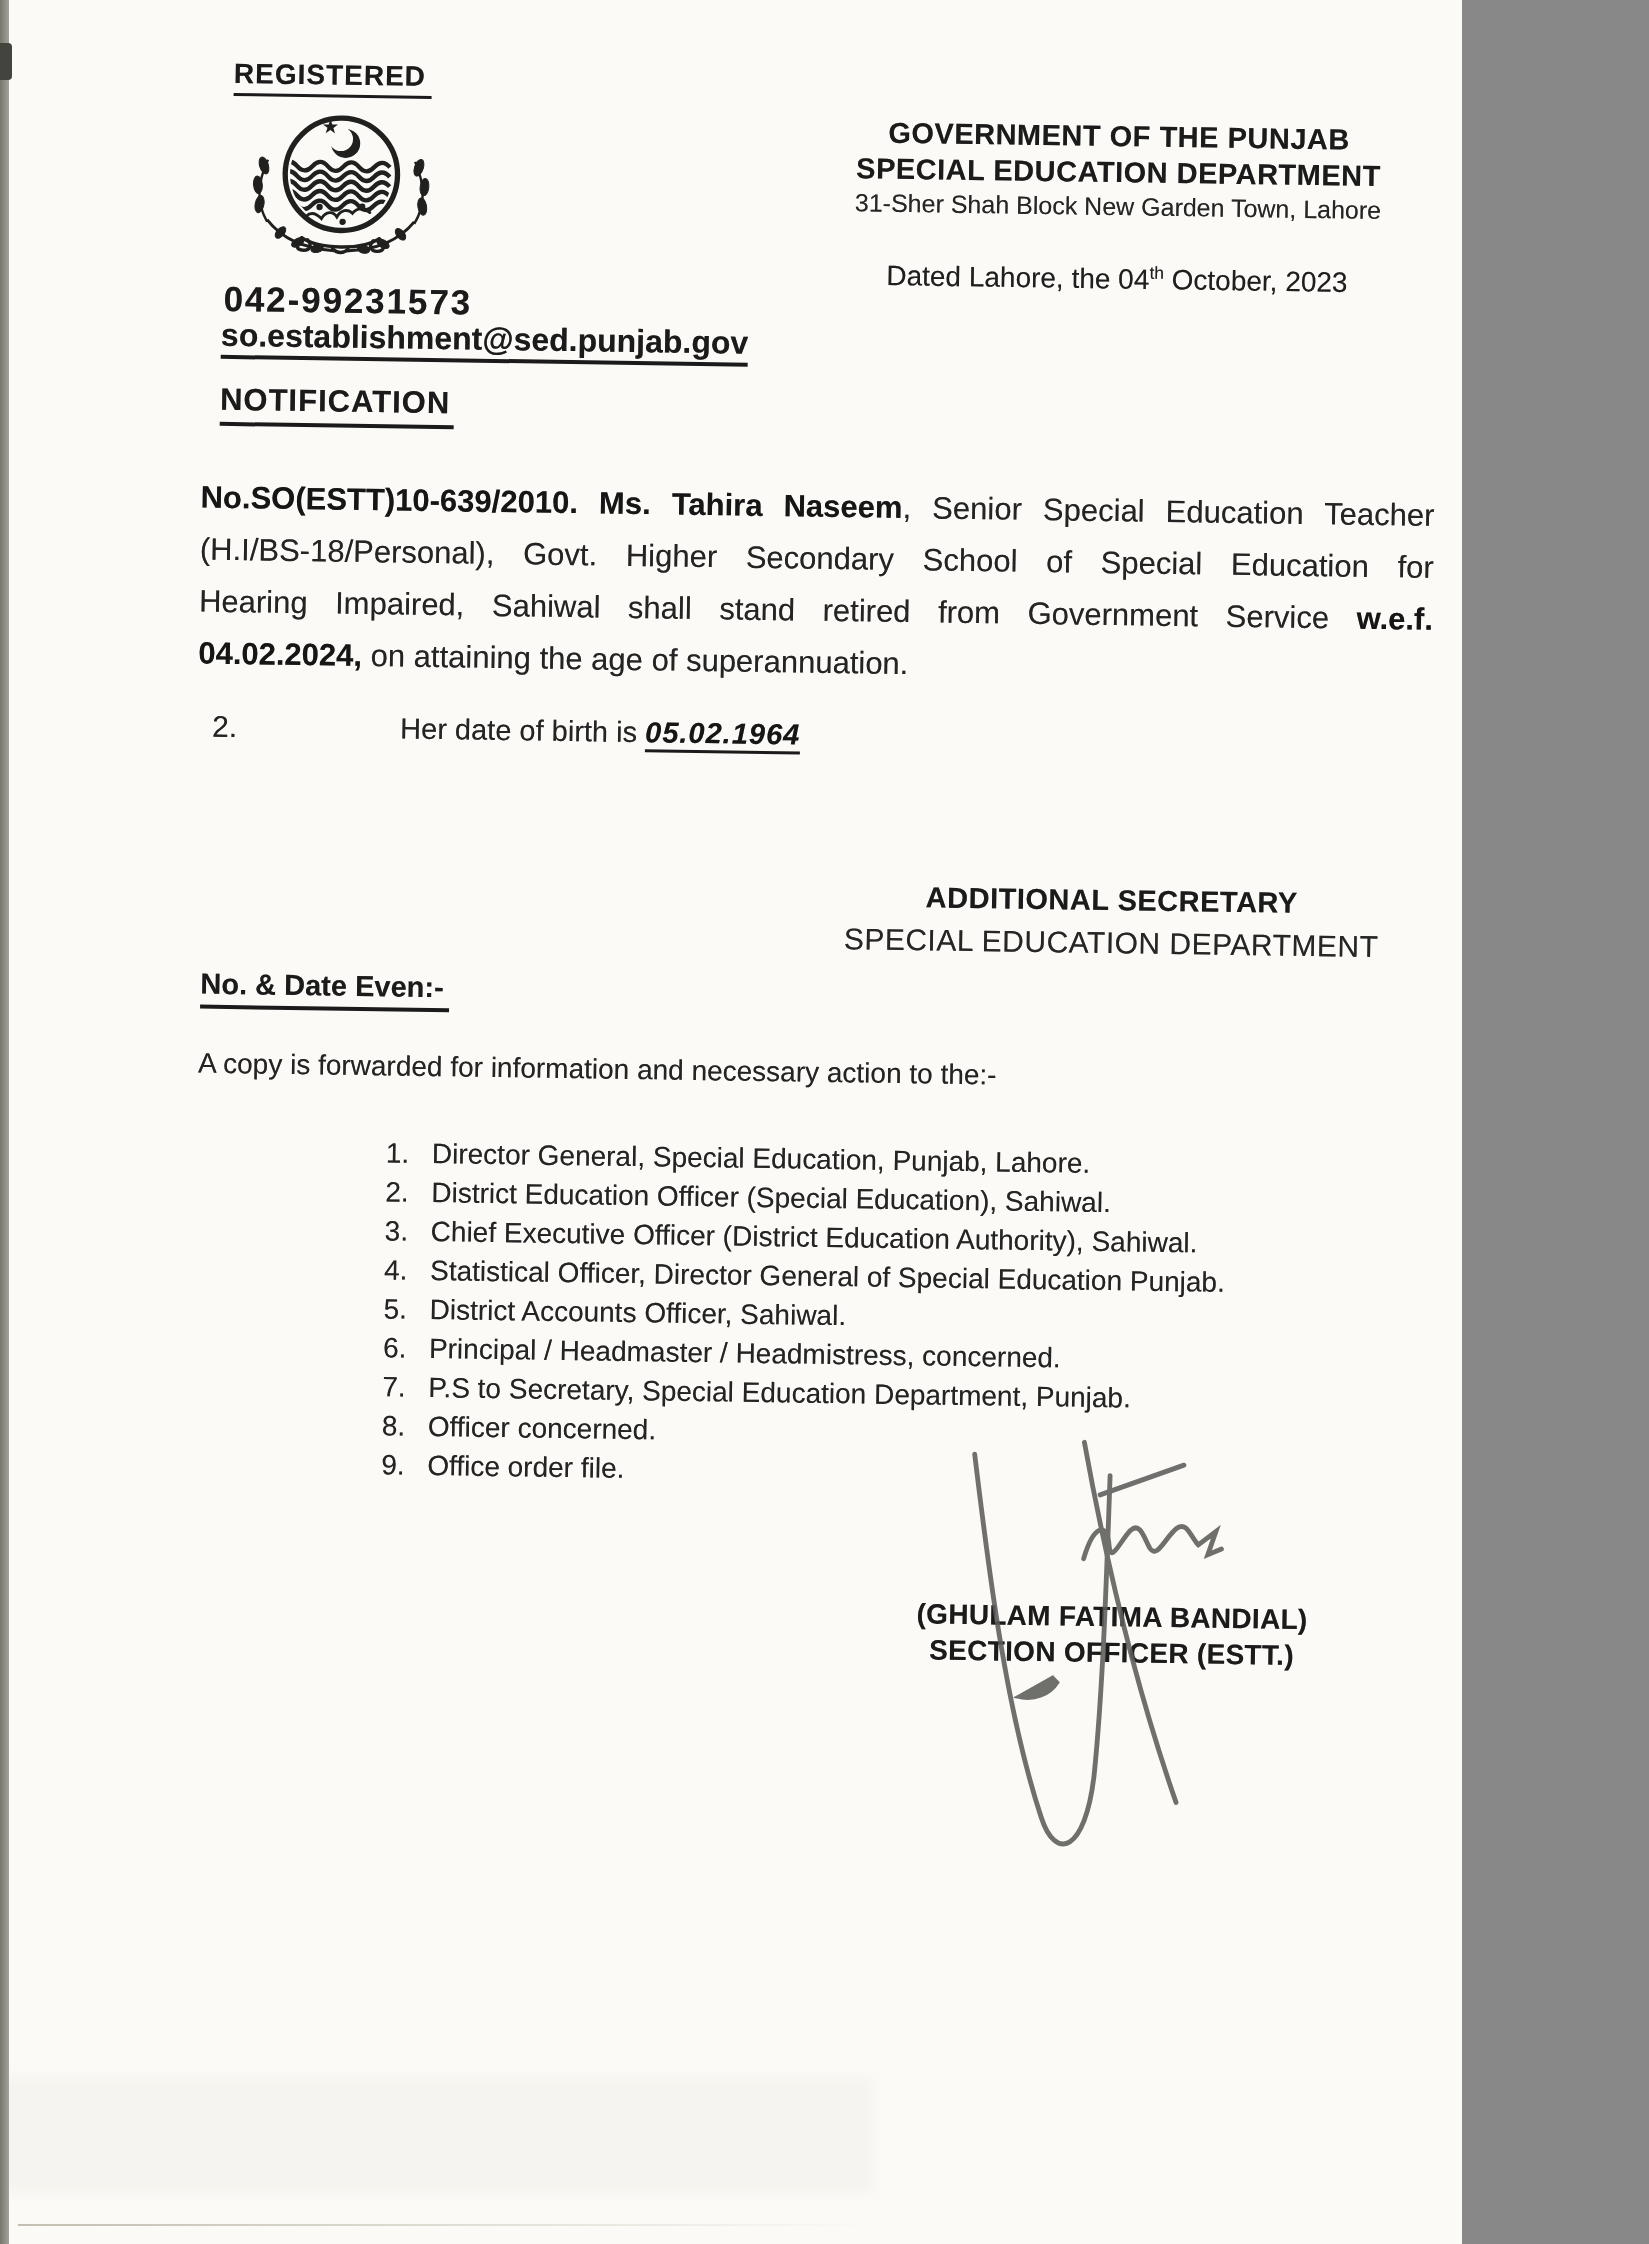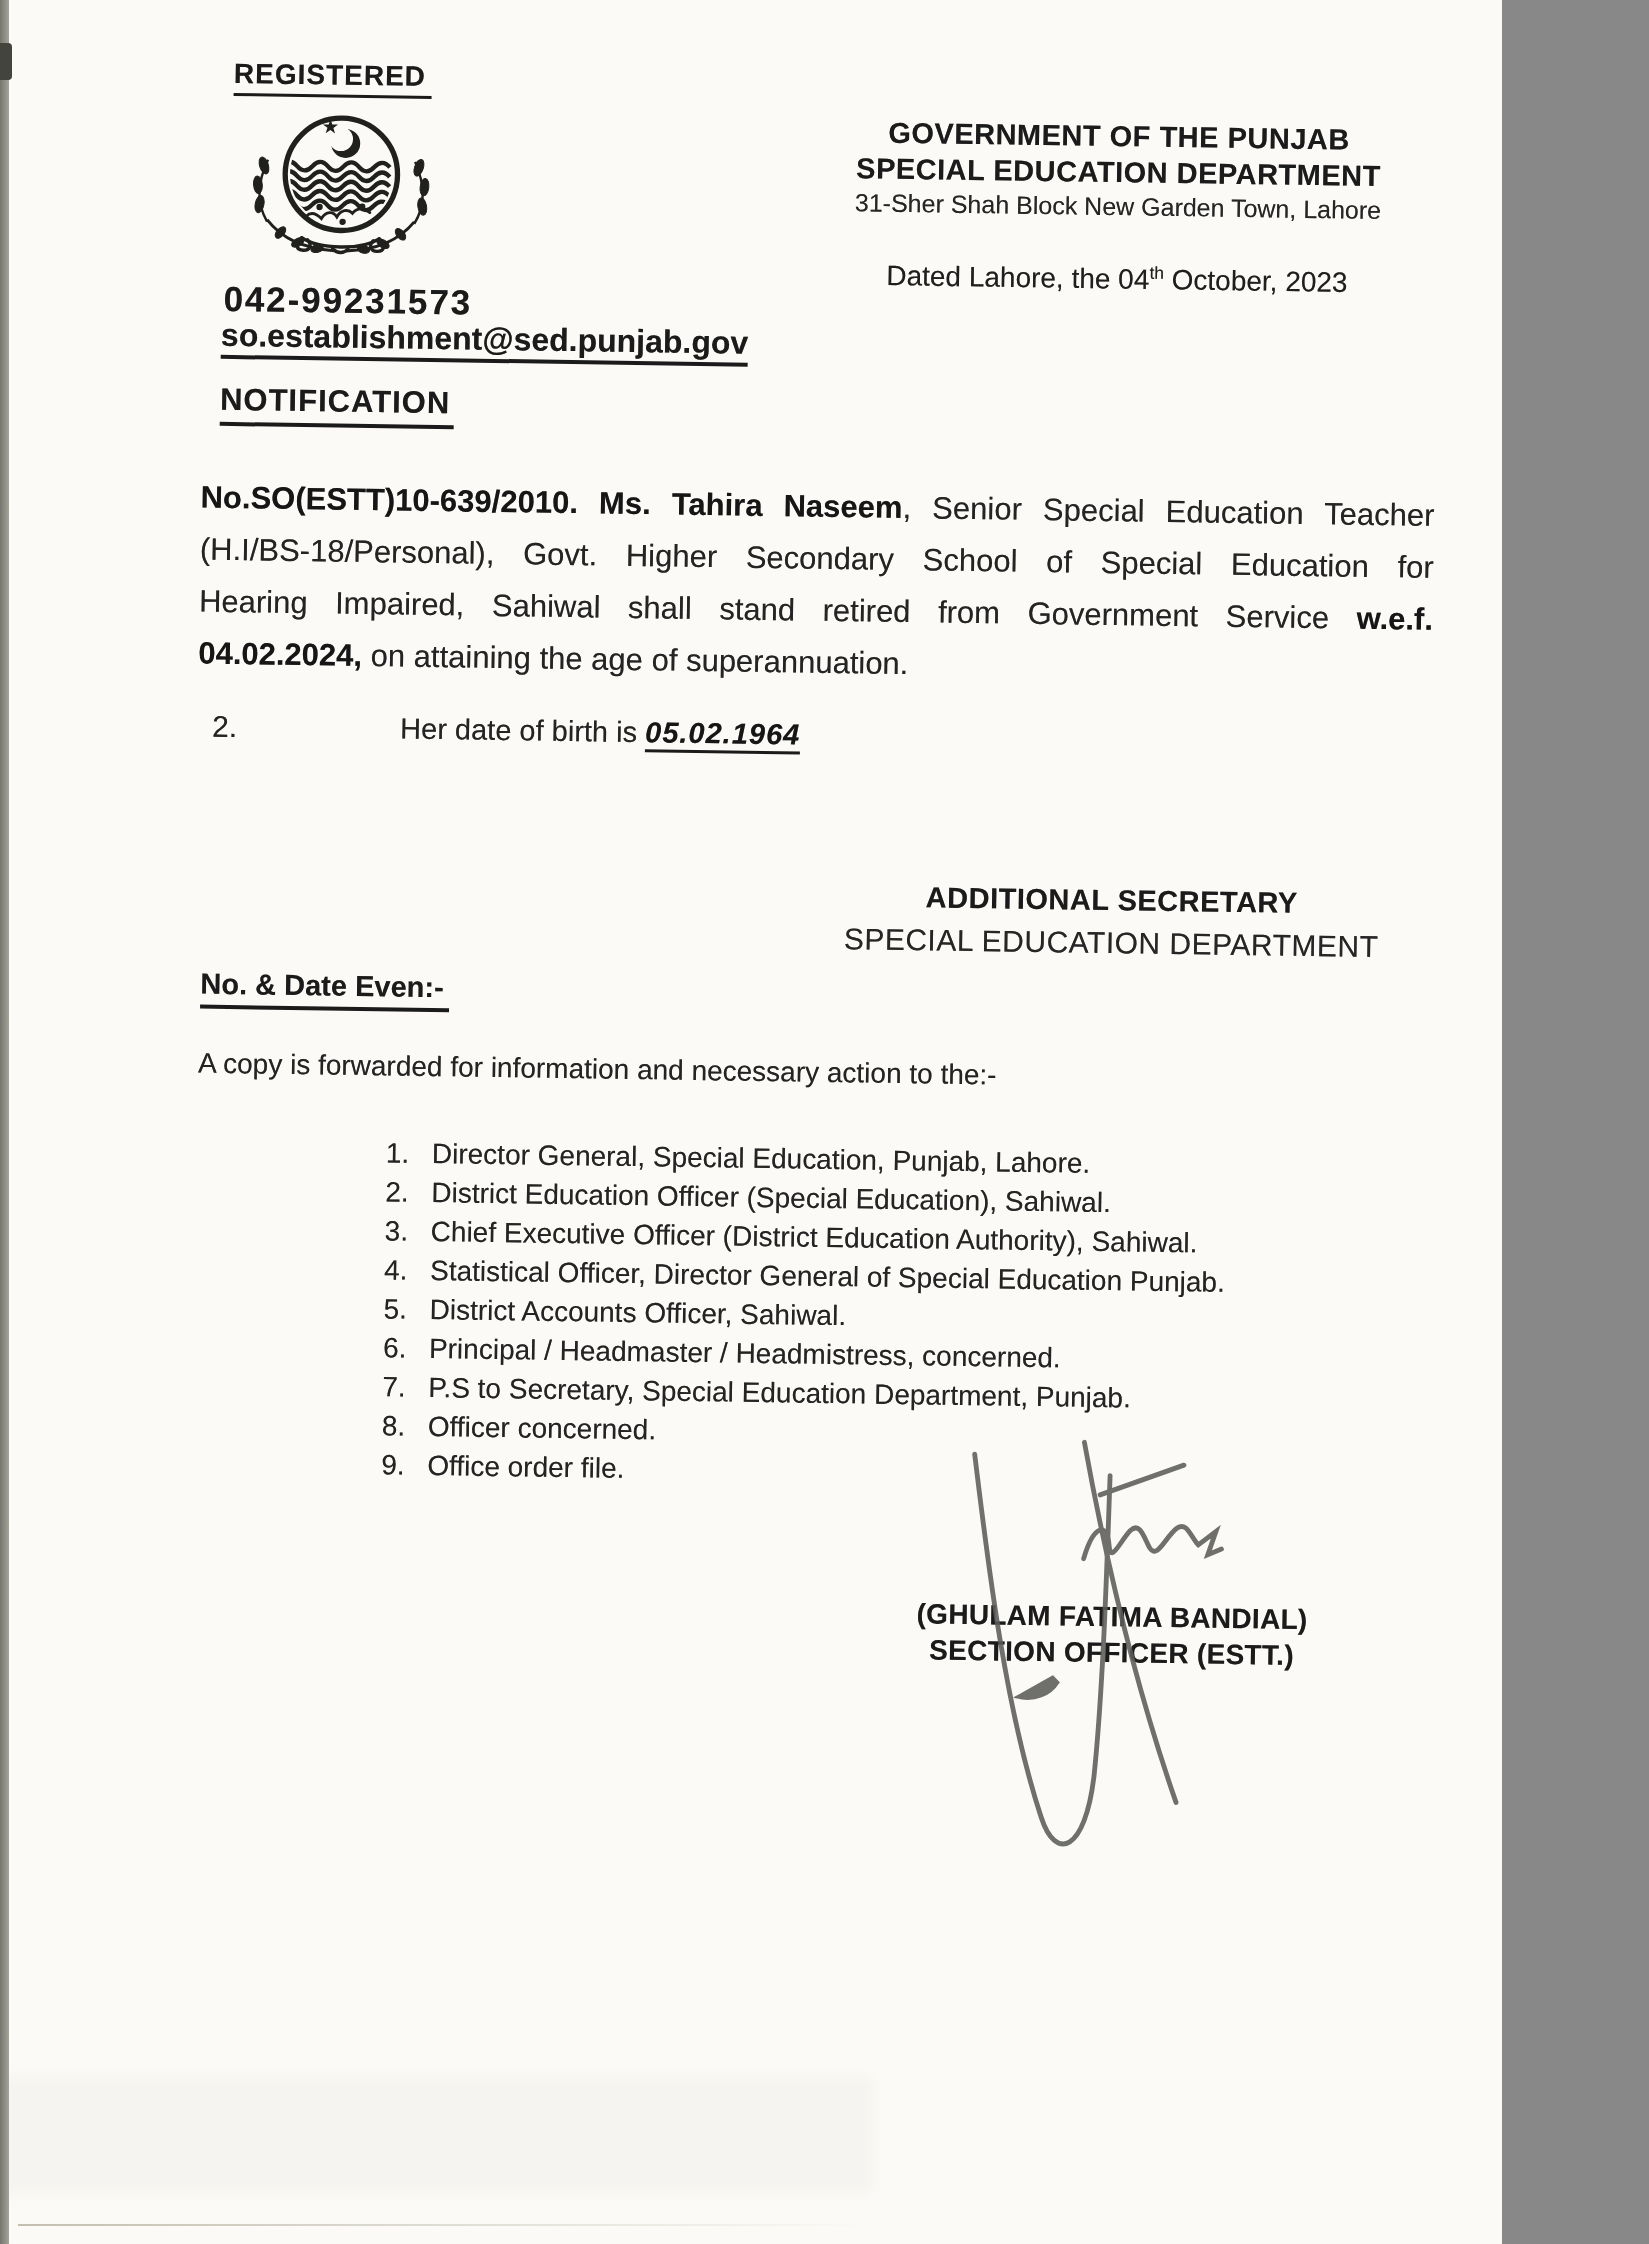--- a/index.html
+++ b/index.html
@@ -1,21 +1,20 @@
 <!DOCTYPE html>
 <html><head>
 <meta charset="utf-8">
 <style>
   html,body{margin:0;padding:0;background:#888;}
   #stage{
     position:relative;width:1462px;height:2244px;overflow:hidden;
     background:#fbfaf6;
     font-family:"Liberation Sans","DejaVu Sans",sans-serif;
     color:#222;
-    padding-left:40px;
   }
   
   .edge-strip-left{position:absolute;left:0;top:0;width:8.7px;height:2244px;
     background:linear-gradient(90deg,#76766e,#a3a39a);z-index:5;}
   .edge-mark{position:absolute;left:0;top:43px;width:11.6px;height:37px;background:#44443e;
     border-radius:0 3.9px 3.9px 0;z-index:6;}
   .edge-strip-right{position:absolute;left:1612px;top:0;width:38px;height:2244px;
     background:linear-gradient(90deg,#93938a,#abab a2);
     background:linear-gradient(90deg,#91918a 0,#abaaa1 30%,#a7a79e 100%);z-index:5;}
   .bottom-faint-line{position:absolute;left:17.5px;top:2224px;width:854px;height:1.9px;

